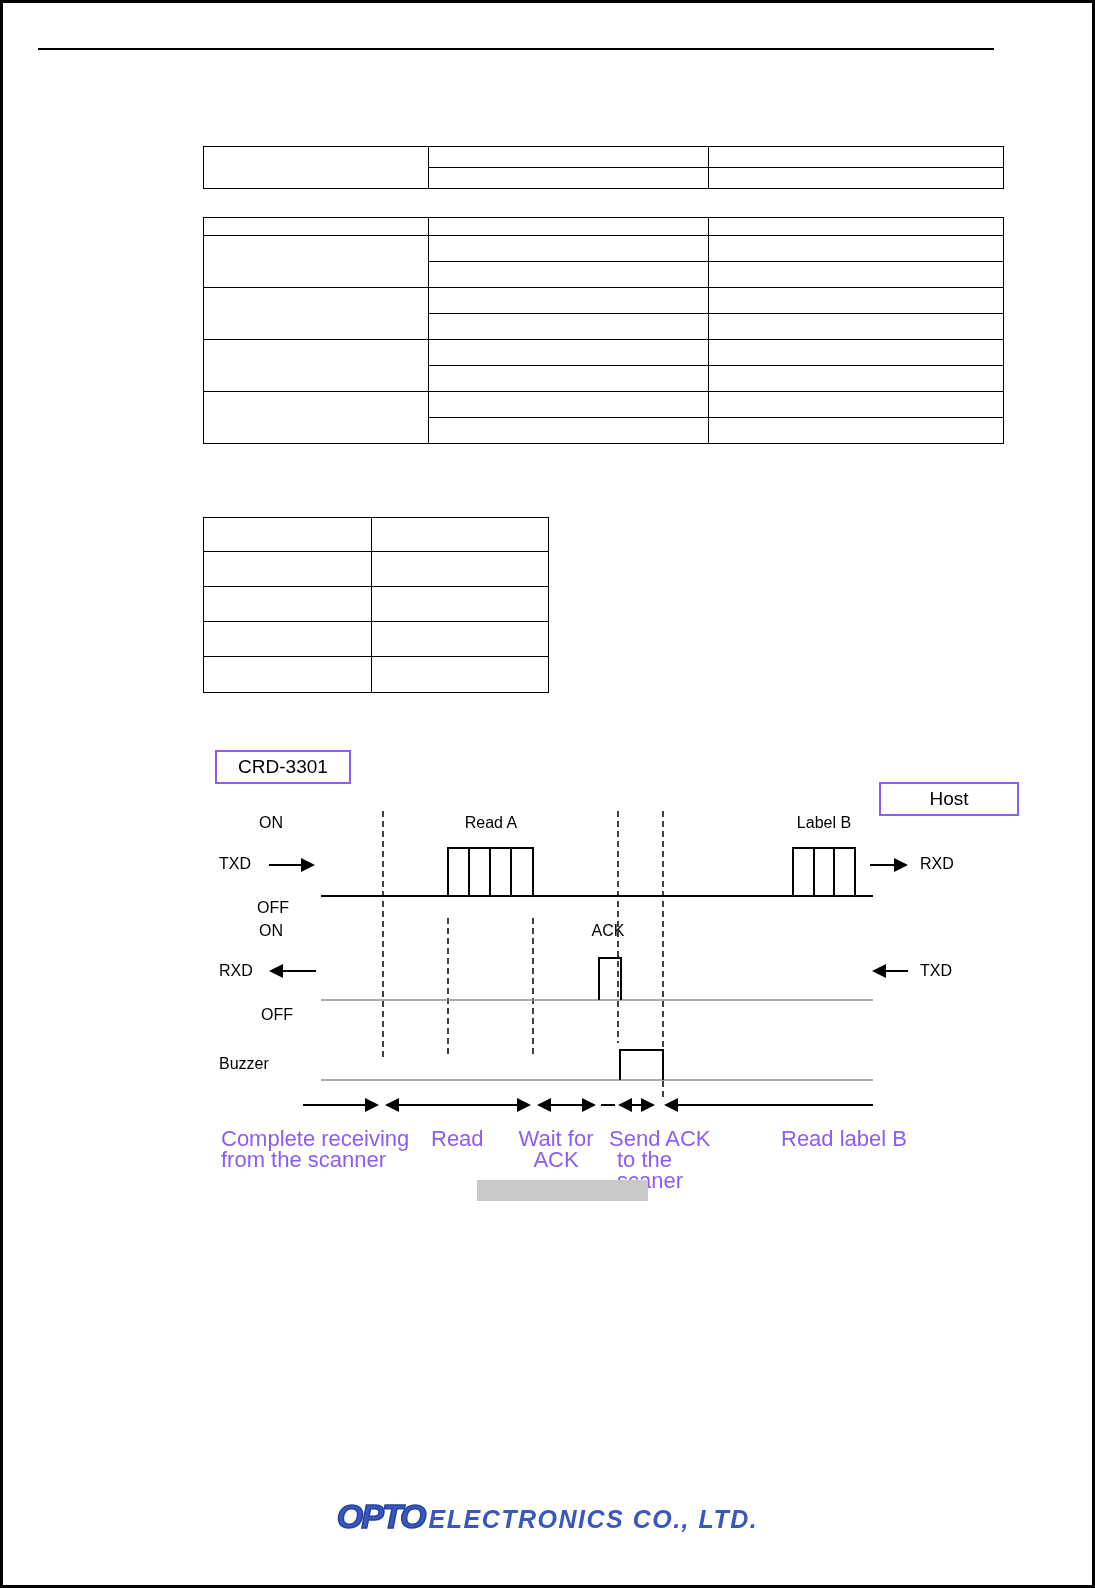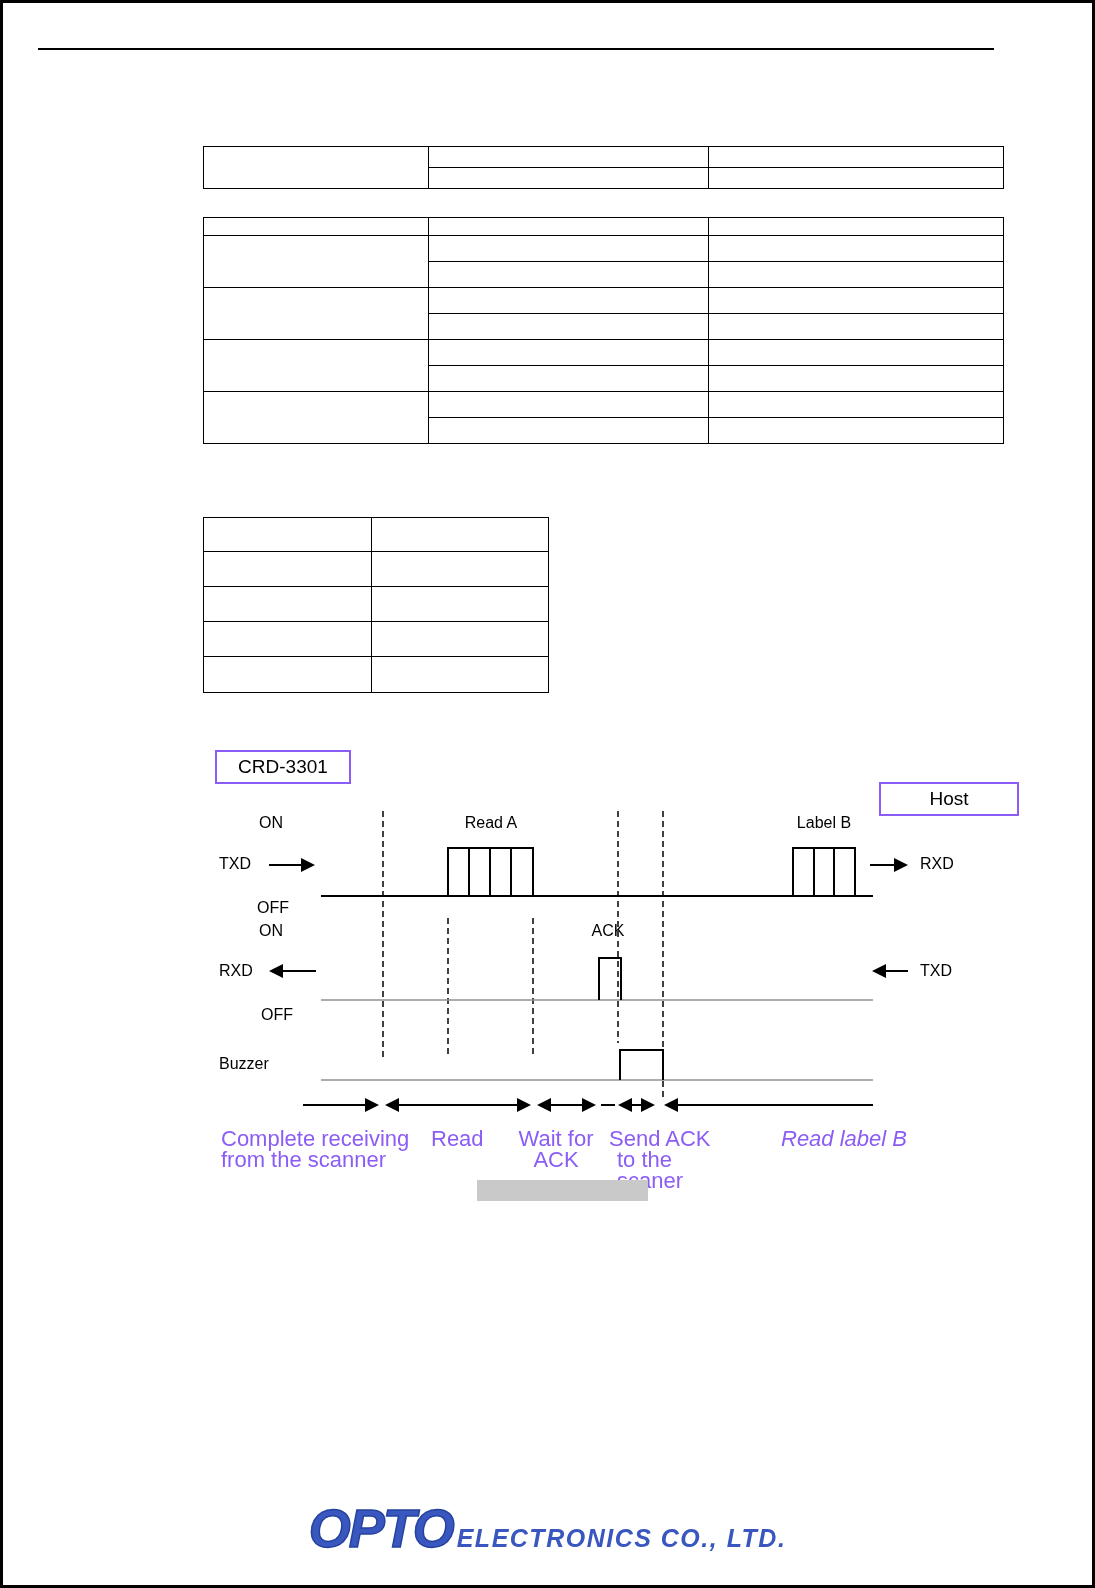--- a/index.html
+++ b/index.html
@@ -9,21 +9,21 @@
   table.doc { position:absolute; border-collapse:collapse; table-layout:fixed; }
   table.doc td { border:1.6px solid #000; padding:0; }
   .label { position:absolute; color:#000; font-size:16px; white-space:pre; line-height:20px; }
   .label.center { text-align:center; }
   .box { position:absolute; border:2px solid #8b5cf6; display:flex; align-items:center; justify-content:center; font-size:19px; color:#000; background:#fff; }
   .anno { position:absolute; font-size:22px; line-height:21px; color:#8b5cf6; }
   .anno.center { text-align:center; }
   .graybar { position:absolute; background:#c9c9c9; }
   svg.overlay { position:absolute; left:0; top:0; pointer-events:none; }
   .logo { position:absolute; left:0; top:1494px; width:100%; text-align:center; color:#3a57c0; white-space:nowrap; }
-  .logo .brand { font-size:54px; font-weight:bold; font-style:italic; letter-spacing:-2px; -webkit-text-stroke:1.5px #24439e; vertical-align:baseline; }
+  .logo .brand { font-size:34px; font-weight:bold; font-style:italic; letter-spacing:-2px; -webkit-text-stroke:1.5px #24439e; vertical-align:baseline; }
   .logo .suffix { font-size:25px; font-weight:bold; font-style:italic; letter-spacing:1.5px; vertical-align:baseline; margin-left:4px; }
 </style>
 </head>
 <body>
 
 <div class="page">
 
   <div class="rule" style="left:35px; top:45px; width:956px; height:2px;"></div>
 
   <table class="doc" style="left:200px; top:143px; width:800px;">
@@ -206,21 +206,21 @@
   </div>
   <div class="anno center" style="left:428px; top:1125px; width:52px;">Read</div>
   <div class="anno center" style="left:514px; top:1125px; width:78px;">
     <div>Wait for</div>
     <div>ACK</div>
   </div>
   <div class="anno" style="left:606px; top:1125px; width:125px;">
     <div>Send ACK</div>
     <div style="padding-left:8px;">to the scaner</div>
   </div>
-  <div class="anno" style="left:778px; top:1125px;font-style:italic;">Read label B</div>
+  <div class="anno" style="left:778px; top:1125px;">Read label B</div>
 
   <div class="graybar" style="left:474px; top:1177px; width:171px; height:21px;"></div>
 
   <div class="logo">
     <span class="brand">OPTO</span><span class="suffix">ELECTRONICS CO., LTD.</span>
   </div>
 
 </div>
 
 </body></html>

